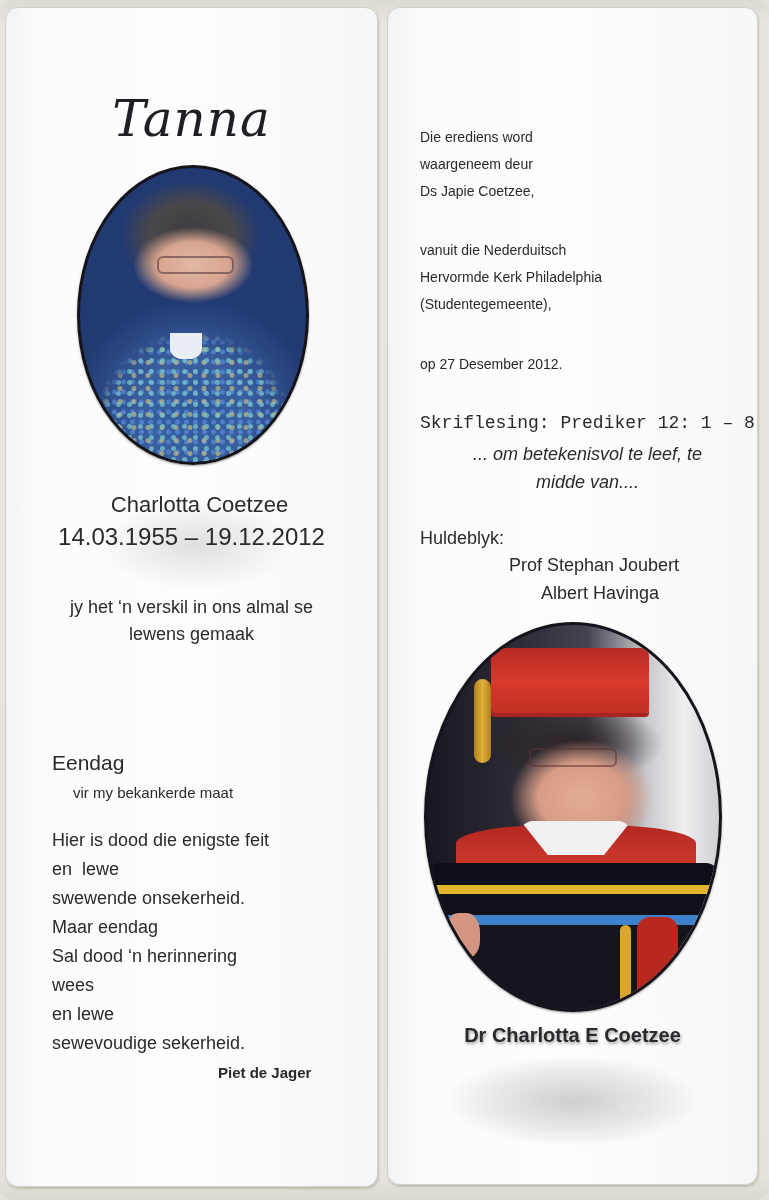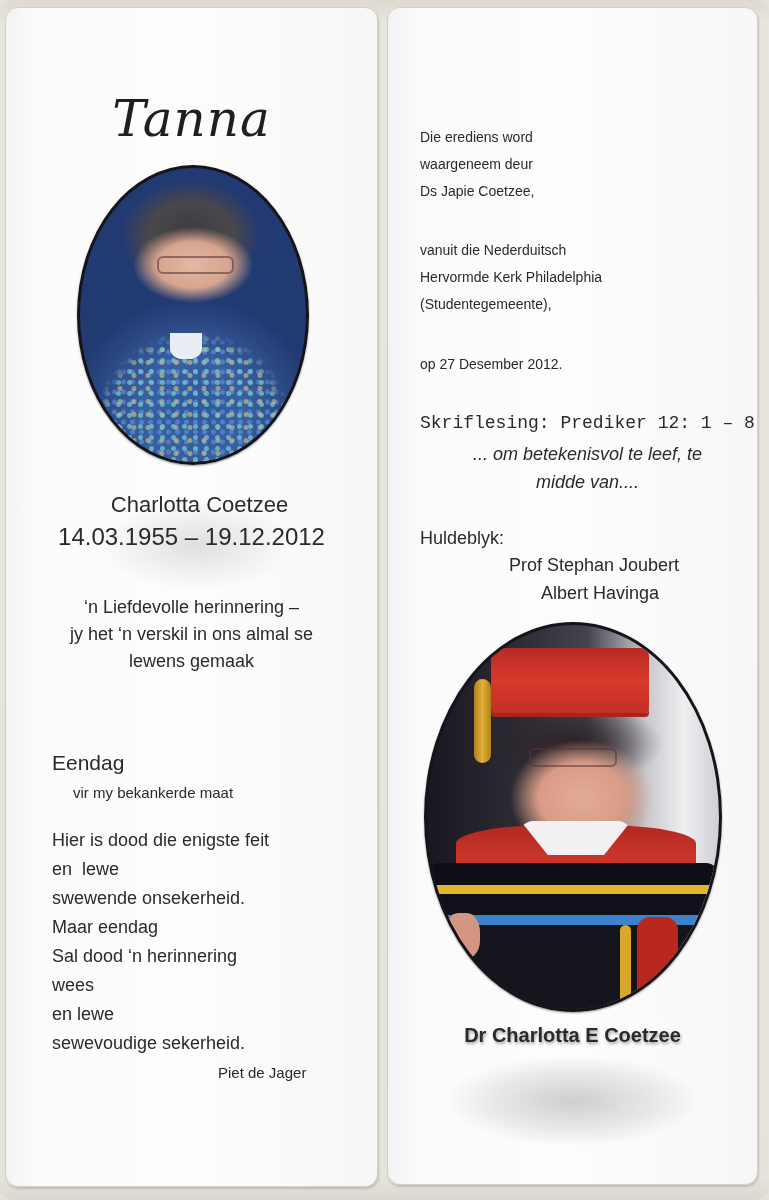--- a/index.html
+++ b/index.html
@@ -84,21 +84,21 @@
     .tribute {
       left: 0; width: 100%; top: 586px; text-align: center;
       font-size: 18px; line-height: 27px; color: #2a2a2e;
     }
 
     .poem-title { left: 46px; top: 743px; font-size: 21px; color: #2a2a2e; }
     .poem-dedication { left: 67px; top: 776px; font-size: 15px; color: #2a2a2e; }
     .poem-lines {
       left: 46px; top: 818px; font-size: 18px; line-height: 29px; color: #2a2a2e;
     }
-    .poem-author { left: 212px; top: 1056px; font-size: 15px; color: #2a2a2e; }
+    .poem-author { left: 212px; top: 1056px; font-size: 15px; color: #2a2a2e; font-weight: bold; }
 
     
     .service {
       left: 32px; font-size: 14px; line-height: 27px; color: #2a2a2e;
     }
     .service-1 { top: 116px; }
     .service-2 { top: 229px; }
     .service-3 { top: 343px; }
     .reading { left: 32px; top: 405px; font-size: 18px; color: #2a2a2e; font-family: Liberation Mono, monospace; }
     .verse {
@@ -179,21 +179,20 @@
       <div class="knit"></div>
       <div class="collar"></div>
       <div class="glasses"></div>
     </div>
 
     <div class="glow glow-1"></div>
     <div class="abs name-1">Charlotta Coetzee</div>
     <div class="abs dates-1">14.03.1955 – 19.12.2012</div>
 
     <div class="abs tribute">
-      <div>‘n Liefdevolle herinnering –</div>
       <div>jy het ‘n verskil in ons almal se</div>
       <div>lewens gemaak</div>
     </div>
 
     <div class="abs poem-title">Eendag</div>
     <div class="abs poem-dedication">vir my bekankerde maat</div>
     <div class="abs poem-lines">
       <div>Hier is dood die enigste feit</div>
       <div style="white-space:pre">en  lewe</div>
       <div>swewende onsekerheid.</div>

